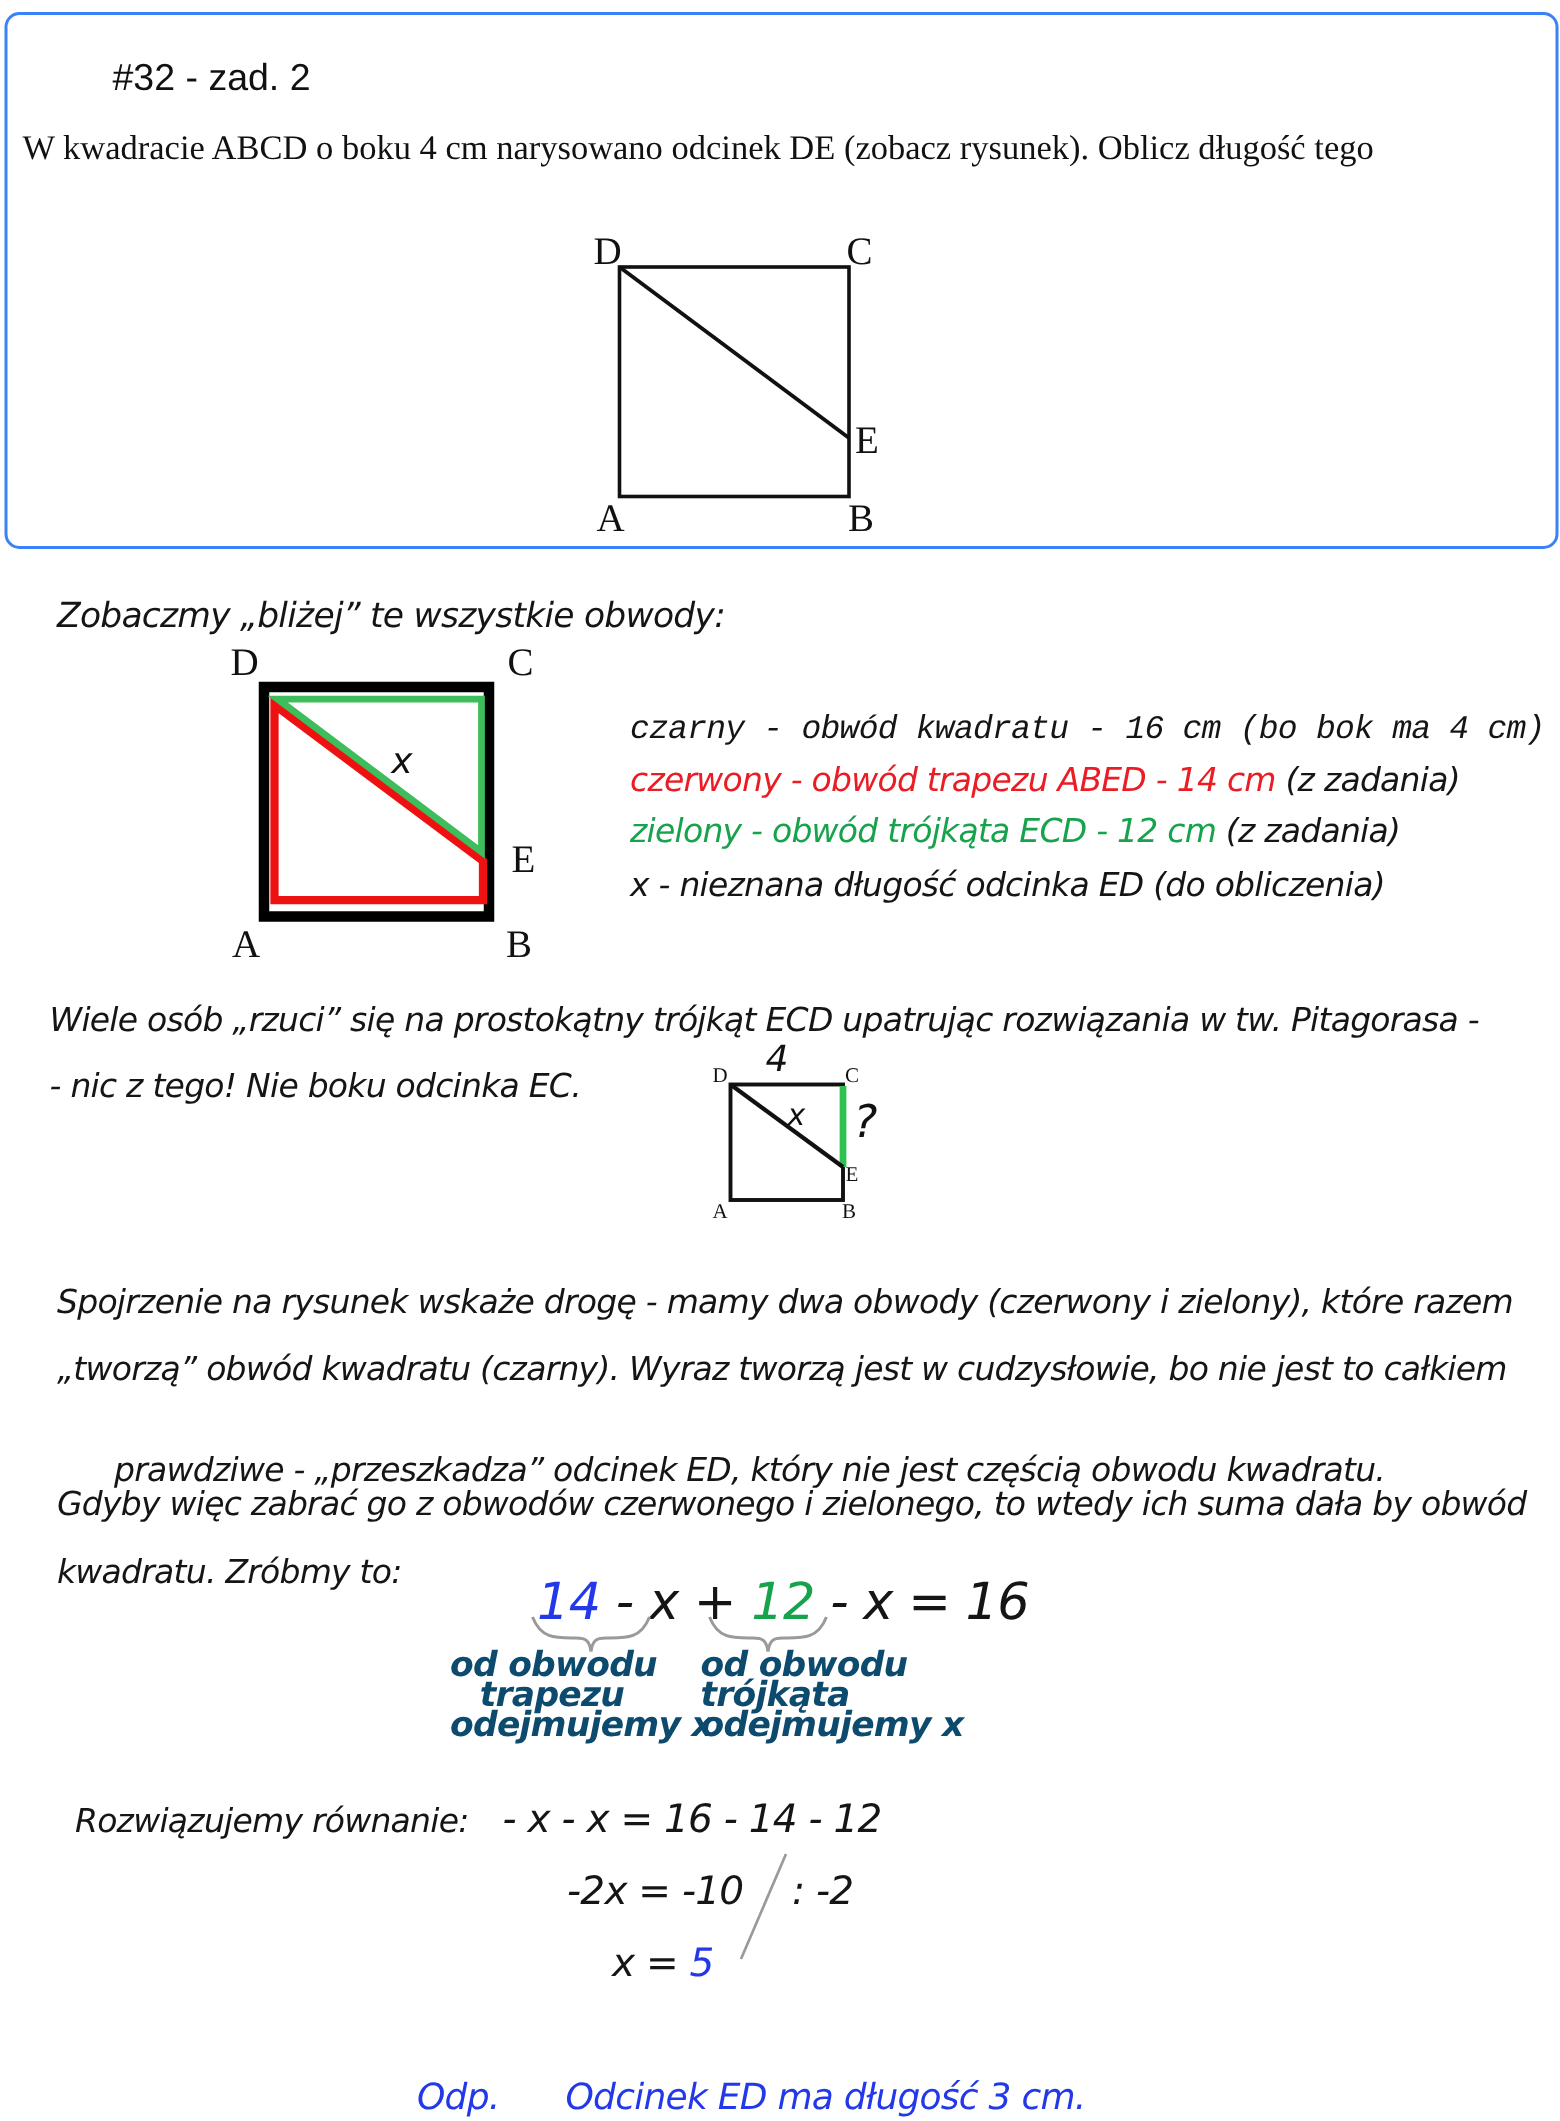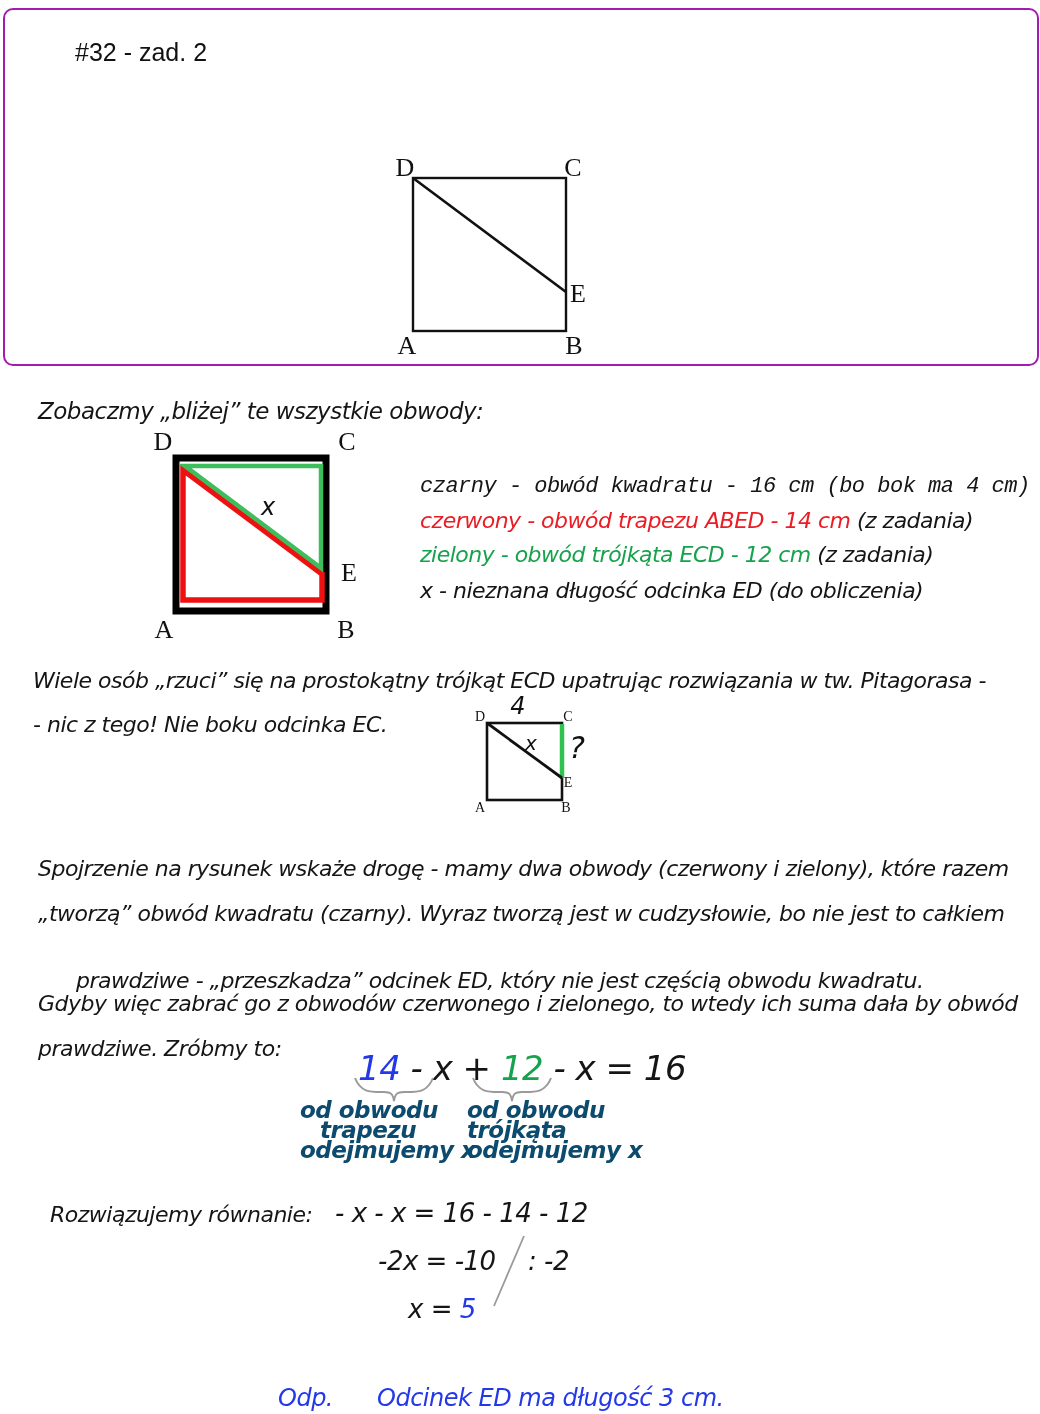--- a/index.html
+++ b/index.html
@@ -6,37 +6,38 @@
   body{width:1040px;height:1414px;position:relative;overflow:hidden;
        font-family:"Liberation Sans",sans-serif;color:#111;}
   .abs{position:absolute;white-space:nowrap;}
   .serif{font-family:"Liberation Serif",serif;color:#111;}
   .hw{font-family:"DejaVu Sans",sans-serif;font-style:italic;
       font-size:22px;letter-spacing:-0.5px;color:#151515;}
   .red{color:#ea1c24;}
   .green{color:#17a24c;}
   .blue{color:#2338e8;}
   .problem-box{position:absolute;left:3px;top:8px;width:1032px;height:354px;
-      border:2px solid #a21caf;border-radius:10px;background:#fff;text-align:center;}
+      border:2px solid #3b82f6;border-radius:10px;background:#fff;text-align:center;}
   .problem-title{position:absolute;left:70px;top:28px;font-size:25px;color:#111;}
   .problem-line{position:absolute;left:10px;font-size:23px;white-space:nowrap;}
   .legend-line{position:absolute;left:420px;font-size:22px;}
   .note{position:absolute;font-size:23px;line-height:20px;letter-spacing:-0.5px;
         font-family:"DejaVu Sans",sans-serif;font-style:italic;color:#0c4a6e;font-weight:bold;}
   .eq{font-size:34px;}
   .step{font-size:26px;}
   svg{position:absolute;overflow:visible;}
   svg text{font-family:"Liberation Serif",serif;fill:#111;}
   svg text.hand{font-family:"DejaVu Sans",sans-serif;font-style:italic;}
 </style>
 </head>
 <body>
 
 <div class="problem-box">
   <div class="problem-title">#32 - zad. 2</div>
+  <div class="problem-line serif" style="top:76px;">W kwadracie ABCD o boku 4 cm narysowano odcinek DE (zobacz rysunek). Oblicz długość tego</div>
 
   <svg style="left:375px;top:144px;" width="235" height="205" viewBox="0 0 235 205">
     <rect x="33" y="24" width="153" height="153" fill="none" stroke="#111" stroke-width="2.4"></rect>
     <line x1="33" y1="24" x2="186" y2="138" stroke="#111" stroke-width="2.6"></line>
     <text x="25" y="22" font-size="26" text-anchor="middle">D</text>
     <text x="193" y="22" font-size="26" text-anchor="middle">C</text>
     <text x="27" y="200" font-size="26" text-anchor="middle">A</text>
     <text x="194" y="200" font-size="26" text-anchor="middle">B</text>
     <text x="198" y="148" font-size="26" text-anchor="middle">E</text>
   </svg>
@@ -83,21 +84,21 @@
   <text x="113" y="31" font-size="14" text-anchor="middle">C</text>
   <text x="25" y="122" font-size="14" text-anchor="middle">A</text>
   <text x="111" y="122" font-size="14" text-anchor="middle">B</text>
   <text x="113" y="97" font-size="14" text-anchor="middle">E</text>
 </svg>
 
 <div class="abs hw" style="left:38px;top:856px;">Spojrzenie na rysunek wskaże drogę - mamy dwa obwody (czerwony i zielony), które razem</div>
 <div class="abs hw" style="left:38px;top:901px;">„tworzą” obwód kwadratu (czarny). Wyraz tworzą jest w cudzysłowie, bo nie jest to całkiem</div>
 <div class="abs hw" style="left:38px;top:968px;margin-left:38px;">prawdziwe - „przeszkadza” odcinek ED, który nie jest częścią obwodu kwadratu.</div>
 <div class="abs hw" style="left:38px;top:991px;">Gdyby więc zabrać go z obwodów czerwonego i zielonego, to wtedy ich suma dała by obwód</div>
-<div class="abs hw" style="left:38px;top:1036px;">prawdziwe. Zróbmy to:</div>
+<div class="abs hw" style="left:38px;top:1036px;">kwadratu. Zróbmy to:</div>
 
 <div class="abs hw eq" style="left:358px;top:1048px;">
   <span class="blue">14</span><span> - x + </span><span class="green">12</span><span> - x = 16</span>
 </div>
 
 <svg style="left:353px;top:1076px;" width="84" height="28" viewBox="0 0 84 28">
   <path d="M2,2 C8,17 18,16 31,16 C38,16 40,18 41,25 C42,18 44,16 51,16 C64,16 74,17 80,2" fill="none" stroke="#9a9a9a" stroke-width="2"></path>
 </svg>
 <svg style="left:471px;top:1076px;" width="84" height="28" viewBox="0 0 84 28">
   <path d="M2,2 C8,17 18,16 31,16 C38,16 40,18 41,25 C42,18 44,16 51,16 C64,16 74,17 80,2" fill="none" stroke="#9a9a9a" stroke-width="2"></path>

